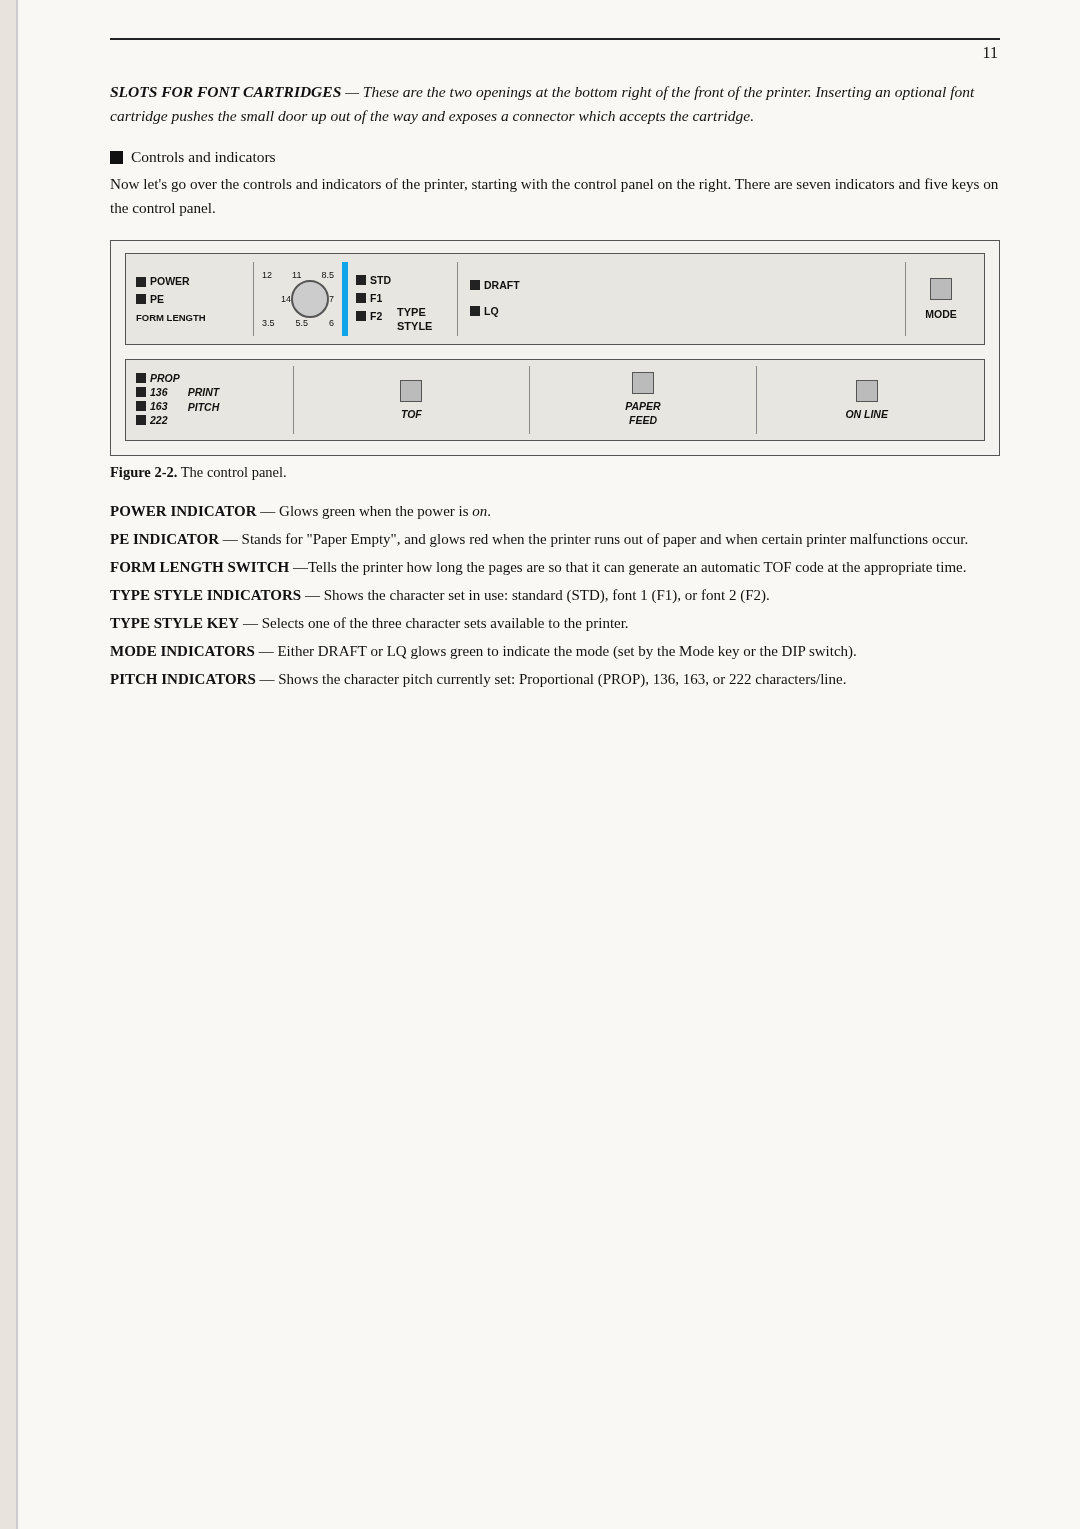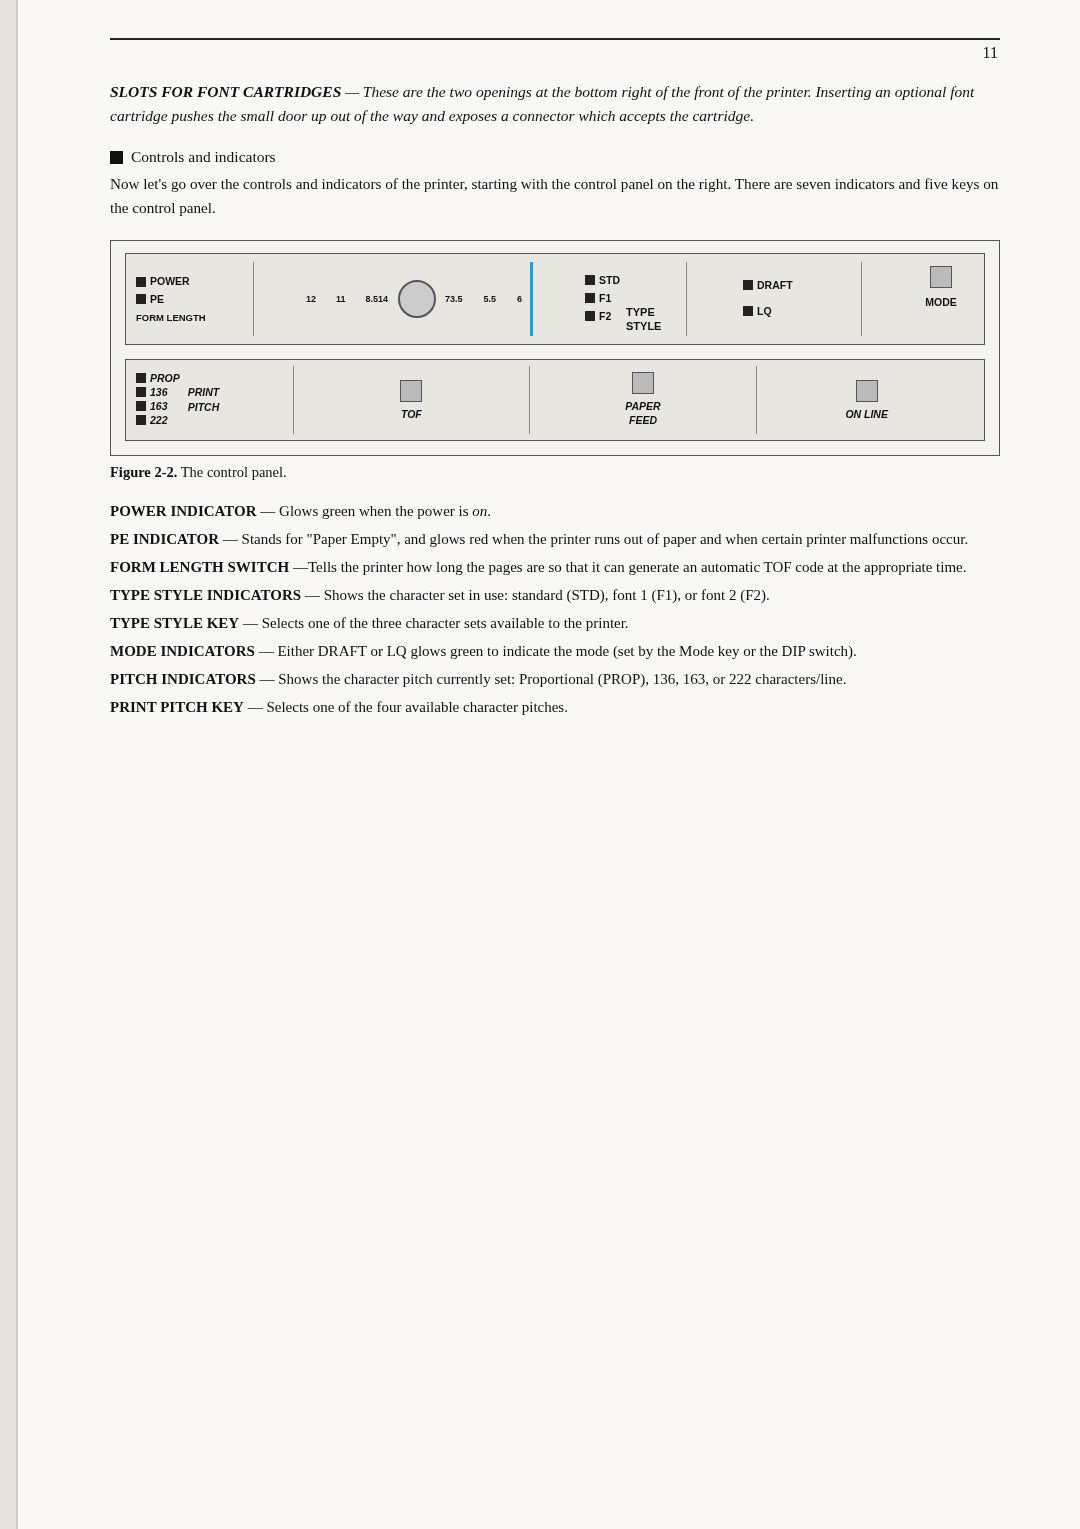--- a/index.html
+++ b/index.html
@@ -139,43 +139,43 @@
     <div class="subsection-heading">
       <span class="bullet-square"></span>
       <span>Controls and indicators</span>
     </div>
     <p class="subsection-text">Now let's go over the controls and indicators of the printer, starting with the control panel on the right. There are seven indicators and five keys on the control panel.</p>
   </div>
 
   <div class="diagram-outer">
 
     <div style="border:1.5px solid #555; background:#e8e6e0; margin-bottom:14px; padding:8px 8px 8px 8px;">
-      <div style="display:flex; flex-direction:row; align-items:center; width:100%; height:74px;gap:44px;">
+      <div style="display:flex; flex-direction:row; align-items:center; width:100%; height:74px;">
 
         <div style="display:flex;flex-direction:column;justify-content:center;padding:0 6px 0 2px;border-right:1px solid #888;height:100%;min-width:120px;">
           <div class="led-label" style="margin-bottom:4px;">
             <span class="led"></span>
             <span>POWER</span>
           </div>
           <div class="led-label" style="margin-bottom:6px;">
             <span class="led"></span>
             <span>PE</span>
           </div>
           <div style="display:flex;align-items:center;font-size:9.5px;font-family:Arial,Helvetica,sans-serif;font-weight:bold;">
             <span style="font-size:9.5px;font-family:Arial,Helvetica,sans-serif;font-weight:bold;">FORM LENGTH</span>
           </div>
         </div>
 
-        <div style="display:flex;flex-direction:row;align-items:center;justify-content:center;padding:2px 8px;border-right:3px solid #0ea5e9;height:100%;min-width:90px;font-weight:bold;">
+        <div style="display:flex;flex-direction:column;align-items:center;justify-content:center;padding:2px 8px;border-right:6px solid #0ea5e9;height:100%;min-width:90px;">
           <div style="display:flex;justify-content:space-between;width:72px;font-size:9px;font-family:Arial,sans-serif;">
             <span>12</span>
             <span>11</span>
             <span>8.5</span>
           </div>
-          <div style="display:flex;align-items:center;justify-content:space-between;width:72px;">
+          <div style="display:flex;align-items:center;justify-content:flex-end;width:72px;">
             <span style="font-size:9px;font-family:Arial,sans-serif;">14</span>
             <div style="width:38px;height:38px;border-radius:50%;border:2px solid #555;background:#ccc;"></div>
             <span style="font-size:9px;font-family:Arial,sans-serif;">7</span>
           </div>
           <div style="display:flex;justify-content:space-between;width:72px;font-size:9px;font-family:Arial,sans-serif;">
             <span>3.5</span>
             <span>5.5</span>
             <span>6</span>
           </div>
         </div>
@@ -203,21 +203,21 @@
           <div class="led-row" style="margin-bottom:14px;">
             <span class="led"></span>
             <span>DRAFT</span>
           </div>
           <div class="led-row">
             <span class="led"></span>
             <span>LQ</span>
           </div>
         </div>
 
-        <div style="display:flex;flex-direction:column;justify-content:flex-start;align-items:center;padding:4px 16px;height:100%;min-width:70px;">
+        <div style="display:flex;flex-direction:column;justify-content:center;align-items:center;padding:4px 16px;height:100%;min-width:70px;">
           <div style="width:22px;height:22px;border:1.5px solid #555;background:#bbb;margin-bottom:8px;"></div>
           <span style="font-size:10.5px;font-family:Arial,Helvetica,sans-serif;font-weight:bold;">MODE</span>
         </div>
       </div>
     </div>
 
     <div style="border:1.5px solid #555;background:#e8e6e0;padding:6px 8px;">
       <div style="display:flex;flex-direction:row;align-items:center;width:100%;height:68px;font-style:italic;">
 
         <div style="display:flex;flex-direction:row;align-items:center;padding:0 8px 0 2px;border-right:1px solid #888;height:100%;min-width:160px;">
@@ -282,17 +282,14 @@
     </p>
     <p class="body-para">
       <span class="term bold">TYPE STYLE KEY</span><span> — </span><span>Selects one of the three character sets available to the printer.</span>
     </p>
     <p class="body-para">
       <span class="term bold">MODE INDICATORS</span><span> — </span><span>Either DRAFT or LQ glows green to indicate the mode (set by the Mode key or the DIP switch).</span>
     </p>
     <p class="body-para">
       <span class="term bold">PITCH INDICATORS</span><span> — </span><span>Shows the character pitch currently set: Proportional (PROP), 136, 163, or 222 characters/line.</span>
     </p>
-    <p class="body-para">
-      <span class="term bold">PRINT PITCH KEY</span><span> — </span><span>Selects one of the four available character pitches.</span>
-    </p>
   </div>
 </div>
 
 </body></html>

